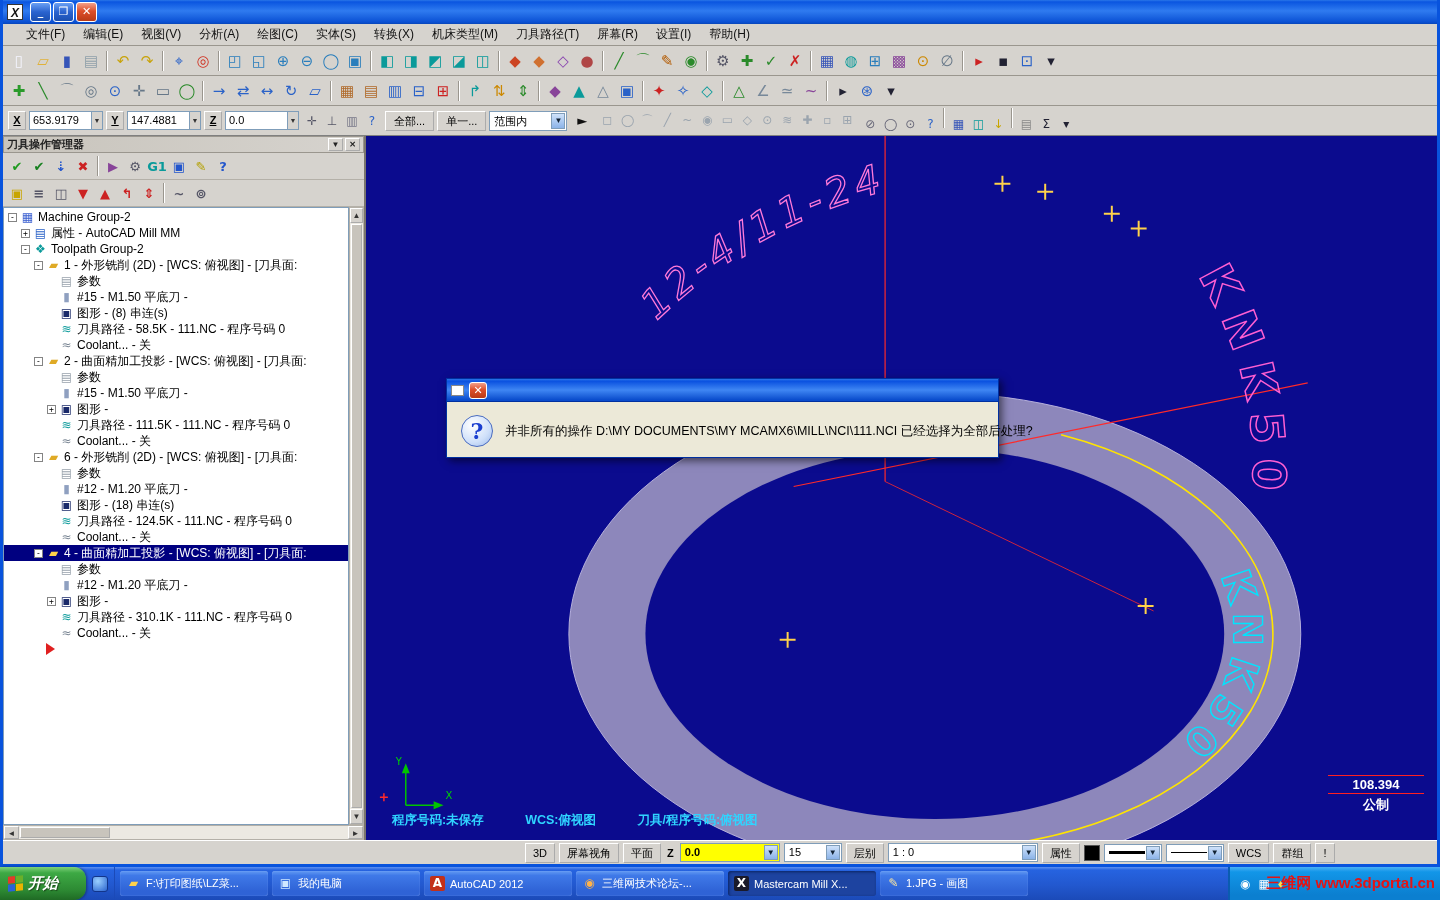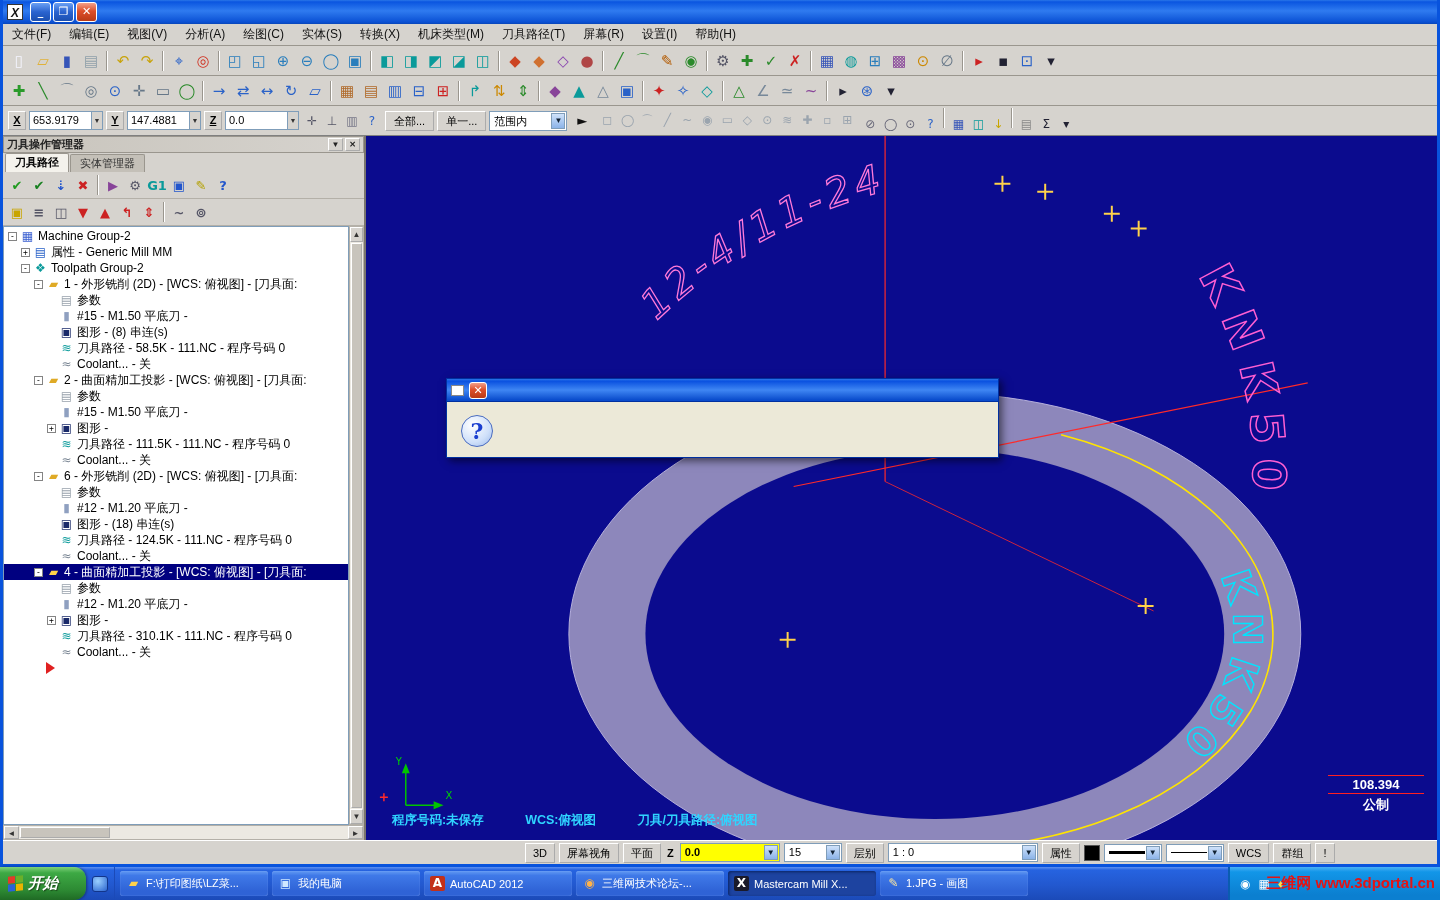--- a/index.html
+++ b/index.html
@@ -13,21 +13,21 @@
   .titlebar{height:24px;flex:none;display:flex;align-items:center;padding:0 4px;
        background:linear-gradient(180deg,#2a76e8 0%,#0a55e0 8%,#2f7bf0 45%,#0a50d4 92%,#0845b8 100%);color:#fff}
   .titlebar .appicon{width:16px;height:16px;background:#fff;color:#111;font:bold italic 12px/16px "Liberation Sans",sans-serif;
        text-align:center;margin-right:5px;border:1px solid #333}
   .titlebar .wtitle{flex:1;font:bold 12px "Liberation Sans",sans-serif;white-space:nowrap;overflow:hidden;text-shadow:1px 1px 1px #02307e}
   .wbtn{width:21px;height:20px;margin-left:2px;border:1px solid #fff;border-radius:3px;color:#fff;
        font:bold 11px/18px "DejaVu Sans",sans-serif;text-align:center;
        background:linear-gradient(180deg,#6aa0f4,#2a63cf 50%,#1b4fb0)}
   .wbtn.close{background:linear-gradient(180deg,#f2a08a,#dd4f2a 45%,#b93a16)}
 
-  .menubar{height:22px;flex:none;display:flex;align-items:center;background:#d6d3ce;border-bottom:1px solid #9a968e;padding-left:0}
+  .menubar{height:22px;flex:none;display:flex;align-items:center;background:#d6d3ce;border-bottom:1px solid #9a968e;padding-left:14px}
   .menu-item{padding:3px 9px;font-size:12px;color:#111;cursor:default}
 
   .toolbar{height:30px;flex:none;display:flex;align-items:center;background:#d6d3ce;
        border-bottom:1px solid #9a968e;padding:0 4px;overflow:hidden;white-space:nowrap}
   .tbi{display:inline-flex;width:24px;height:24px;align-items:center;justify-content:center;
        font-family:"DejaVu Sans",sans-serif;font-size:15px;flex:none;border:1px solid transparent;cursor:default}
   .tbi.small{width:20px;height:20px;font-size:12px}
   .tsep{display:inline-block;width:2px;height:20px;margin:0 3px;border-left:1px solid #9a968e;border-right:1px solid #fff;flex:none}
 
   
@@ -291,24 +291,20 @@
       <span class="iconhost" id="ic-c"><span class="tbi small" style="color: rgb(102, 102, 119);">⊘</span><span class="tbi small" style="color: rgb(102, 102, 119);">◯</span><span class="tbi small" style="color: rgb(102, 102, 119);">⊙</span><span class="tbi small" style="color: rgb(42, 98, 200);">?</span><span class="tsep"></span><span class="tbi small" style="color: rgb(53, 84, 184);">▦</span><span class="tbi small" style="color: rgb(10, 154, 154);">◫</span><span class="tbi small" style="color: rgb(200, 165, 0);">↓</span><span class="tsep"></span><span class="tbi small" style="color: rgb(136, 136, 136);">▤</span><span class="tbi small" style="color: rgb(34, 34, 51);">Σ</span><span class="tbi small" style="color: rgb(34, 34, 51);">▾</span></span>
     </div>
 
     <div class="content">
 
       <div class="panel">
         <div class="panel-header">
           <span class="ph-title">刀具操作管理器</span>
           <span class="phbtn">▼</span>
           <span class="phbtn">✕</span>
-        </div>
-        <div class="panel-tabs">
-          <span class="ptab active">刀具路径</span>
-          <span class="ptab">实体管理器</span>
         </div>
         <div class="panel-tools">
             <span class="tbi small" style="color: rgb(31, 154, 31);">✔</span>
             <span class="tbi small" style="color: rgb(22, 128, 31);">✔</span>
             <span class="tbi small" style="color: rgb(34, 85, 204);">⇣</span>
             <span class="tbi small" style="color: rgb(204, 34, 34);">✖</span>
             <span class="tsep"></span>
             <span class="tbi small" style="color: rgb(136, 68, 153);">▶</span>
             <span class="tbi small" style="color: rgb(85, 85, 102);">⚙</span>
             <span class="tbi small" style="color: rgb(10, 154, 154);">G1</span>
@@ -331,21 +327,21 @@
         <div class="treewrap">
           <div class="tree">
               <div class="trow" style="padding-left: 4px;">
                 <span class="exp">-</span>
                 <span class="ti" style="color: rgb(58, 95, 208);">▦</span>
                 <span class="tl">Machine Group-2</span>
               </div>
               <div class="trow" style="padding-left: 17px;">
                 <span class="exp">+</span>
                 <span class="ti" style="color: rgb(42, 98, 200);">▤</span>
-                <span class="tl">属性 - Generic Mill MM</span>
+                <span class="tl">属性 - AutoCAD Mill MM</span>
               </div>
               <div class="trow" style="padding-left: 17px;">
                 <span class="exp">-</span>
                 <span class="ti" style="color: rgb(10, 154, 154);">❖</span>
                 <span class="tl">Toolpath Group-2</span>
               </div>
               <div class="trow" style="padding-left: 30px;">
                 <span class="exp">-</span>
                 <span class="ti" style="color: rgb(223, 170, 38);">▰</span>
                 <span class="tl">1 - 外形铣削 (2D) - [WCS: 俯视图] - [刀具面:</span>
@@ -530,36 +526,37 @@
             <path d="M 78 672 L 68 668 L 68 676 Z" fill="#00c400"></path>
             <path d="M 14 664 h 8 M 18 660 v 8" stroke="#ff2a2a" stroke-width="1.5"></path>
             <text x="30" y="632" class="axis-label">Y</text>
             <text x="80" y="666" class="axis-label">X</text>
           </g>
         </svg>
 
         <div class="vp-status">
           <span>程序号码:未保存</span>
           <span>WCS:俯视图</span>
-          <span>刀具/刀具路径:俯视图</span>
+          <span>刀具/程序号码:俯视图</span>
         </div>
 
         <div class="vp-dim">
           <div class="dimval">108.394</div>
           <div class="dimunit">公制</div>
         </div>
 
         <div class="dialog">
           <div class="dlg-title">
             <span class="dicon"></span>
             <span class="dlg-close">✕</span>
           </div>
           <div class="dlg-body">
             <div class="dlg-row">
               <span class="qicon">?</span>
+              <span class="dlg-msg">并非所有的操作 D:\MY DOCUMENTS\MY MCAMX6\MILL\NCI\111.NCI 已经选择为全部后处理?</span>
             </div>
           </div>
         </div>
       </div>
     </div>
 
     <div class="ribbon">
       <span class="rbtn">3D</span>
       <span class="rbtn">屏幕视角</span>
       <span class="rbtn">平面</span>

